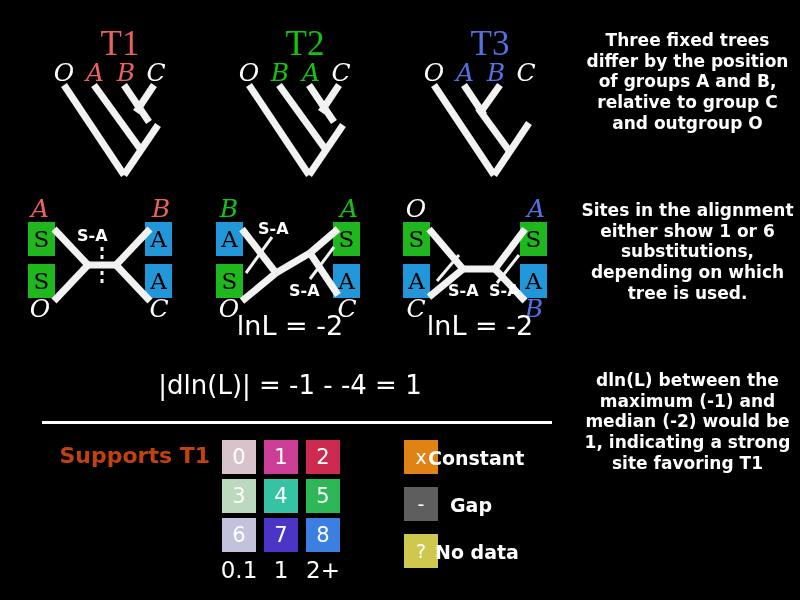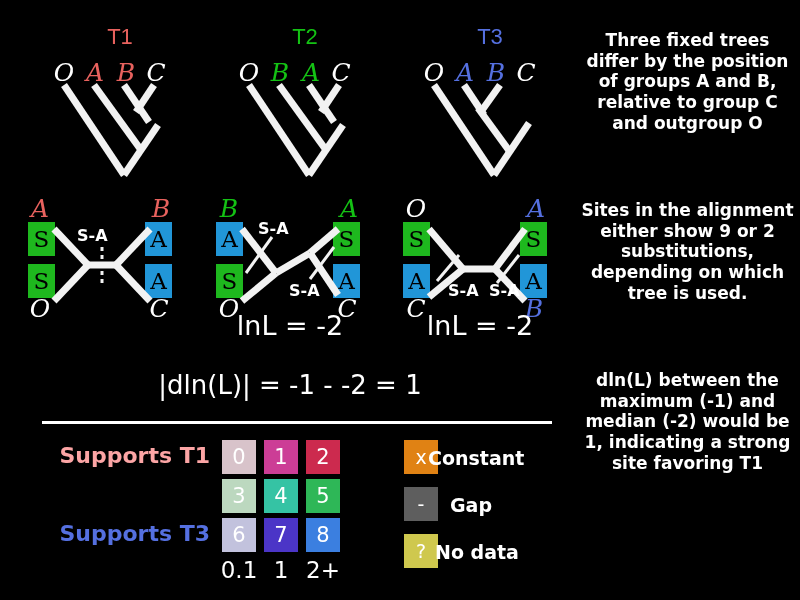--- a/index.html
+++ b/index.html
@@ -12,22 +12,22 @@
     width: 800px;
     height: 600px;
     background: #000000;
     overflow: hidden;
     font-family: "DejaVu Sans", sans-serif;
   }
   .abs { position: absolute; }
 
   
   .tree-title {
-    font-family: Liberation Sans, sans-serif;
-    font-size: 22px;
+    font-family: Liberation Serif, serif;
+    font-size: 35px;
     font-weight: 400;
     text-align: center;
     line-height: 1;
     white-space: nowrap;
   }
   
   .tip {
     font-family: "DejaVu Serif", serif;
     font-style: italic;
     font-size: 25px;
@@ -304,48 +304,47 @@
     <path class="branch-q" d="M 70 44 L 100 4"></path>
     <path class="branch-q" d="M 70 44 L 100 76"></path>
     <path class="tick" d="M 12 56 L 34 30"></path>
     <path class="tick" d="M 72 58 L 94 30"></path>
   </svg>
   <div class="abs sub-label" style="left:448px; top:283px;">S-A</div>
   <div class="abs sub-label" style="left:489px; top:283px;">S-A</div>
 
   <div class="abs lnl" style="left:400px; top:312px; width:160px;">lnL = -2</div>
 
-  <div class="abs equation" style="left:60px; top:372px; width:460px;">|dln(L)| = -1 - -2 = 1</div>
+  <div class="abs equation" style="left:60px; top:372px; width:460px;">|dln(L)| = -1 - -4 = 1</div>
 
   <div class="abs divider" style="left:42px; top:421px; width:510px;"></div>
 
-  <div class="abs support-label" style="left:35px; top:445px; width:175px; color:#fca5a5;">Supports T1</div>
+  <div class="abs support-label" style="left:35px; top:445px; width:175px; color:#c2410c;">Supports T1</div>
   <div class="abs swatch" style="left:222px; top:440px; background:#d8c3ca;">0</div>
   <div class="abs swatch" style="left:264px; top:440px; background:#cc3d96;">1</div>
   <div class="abs swatch" style="left:306px; top:440px; background:#cc2a4e;">2</div>
 
   <div class="abs swatch" style="left:222px; top:479px; background:#bcd8bf;">3</div>
   <div class="abs swatch" style="left:264px; top:479px; background:#35c3a4;">4</div>
   <div class="abs swatch" style="left:306px; top:479px; background:#2eb757;">5</div>
 
-  <div class="abs support-label" style="left:35px; top:523px; width:175px; color:#5570e0;">Supports T3</div>
   <div class="abs swatch" style="left:222px; top:518px; background:#c2c2dd;">6</div>
   <div class="abs swatch" style="left:264px; top:518px; background:#4b35c7;">7</div>
   <div class="abs swatch" style="left:306px; top:518px; background:#3b7fe0;">8</div>
 
   <div class="abs dlnl-val" style="left:213px; top:559px; width:52px;">0.1</div>
   <div class="abs dlnl-val" style="left:263px; top:559px; width:36px;">1</div>
   <div class="abs dlnl-val" style="left:300px; top:559px; width:46px;">2+</div>
 
   <div class="abs cat-swatch" style="left:404px; top:440px; background:#e08214;">x</div>
   <div class="abs cat-text" style="left:428px; top:449px;">Constant</div>
 
   <div class="abs cat-swatch" style="left:404px; top:487px; background:#5e5e5e;">-</div>
   <div class="abs cat-text" style="left:450px; top:496px;">Gap</div>
 
   <div class="abs cat-swatch" style="left:404px; top:534px; background:#cfc84e;">?</div>
   <div class="abs cat-text" style="left:435px; top:543px;">No data</div>
 
   <div class="abs side-text" style="left:580px; top:30px; width:215px;">Three fixed trees differ by the position of groups A and B, relative to group C and outgroup O</div>
-  <div class="abs side-text" style="left:580px; top:200px; width:215px;">Sites in the alignment either show 9 or 2 substitutions, depending on which tree is used.</div>
+  <div class="abs side-text" style="left:580px; top:200px; width:215px;">Sites in the alignment either show 1 or 6 substitutions, depending on which tree is used.</div>
   <div class="abs side-text" style="left:580px; top:370px; width:215px;">dln(L) between the maximum (-1) and median (-2) would be 1, indicating a strong site favoring T1</div>
 
 </div>
 
 </body></html>

